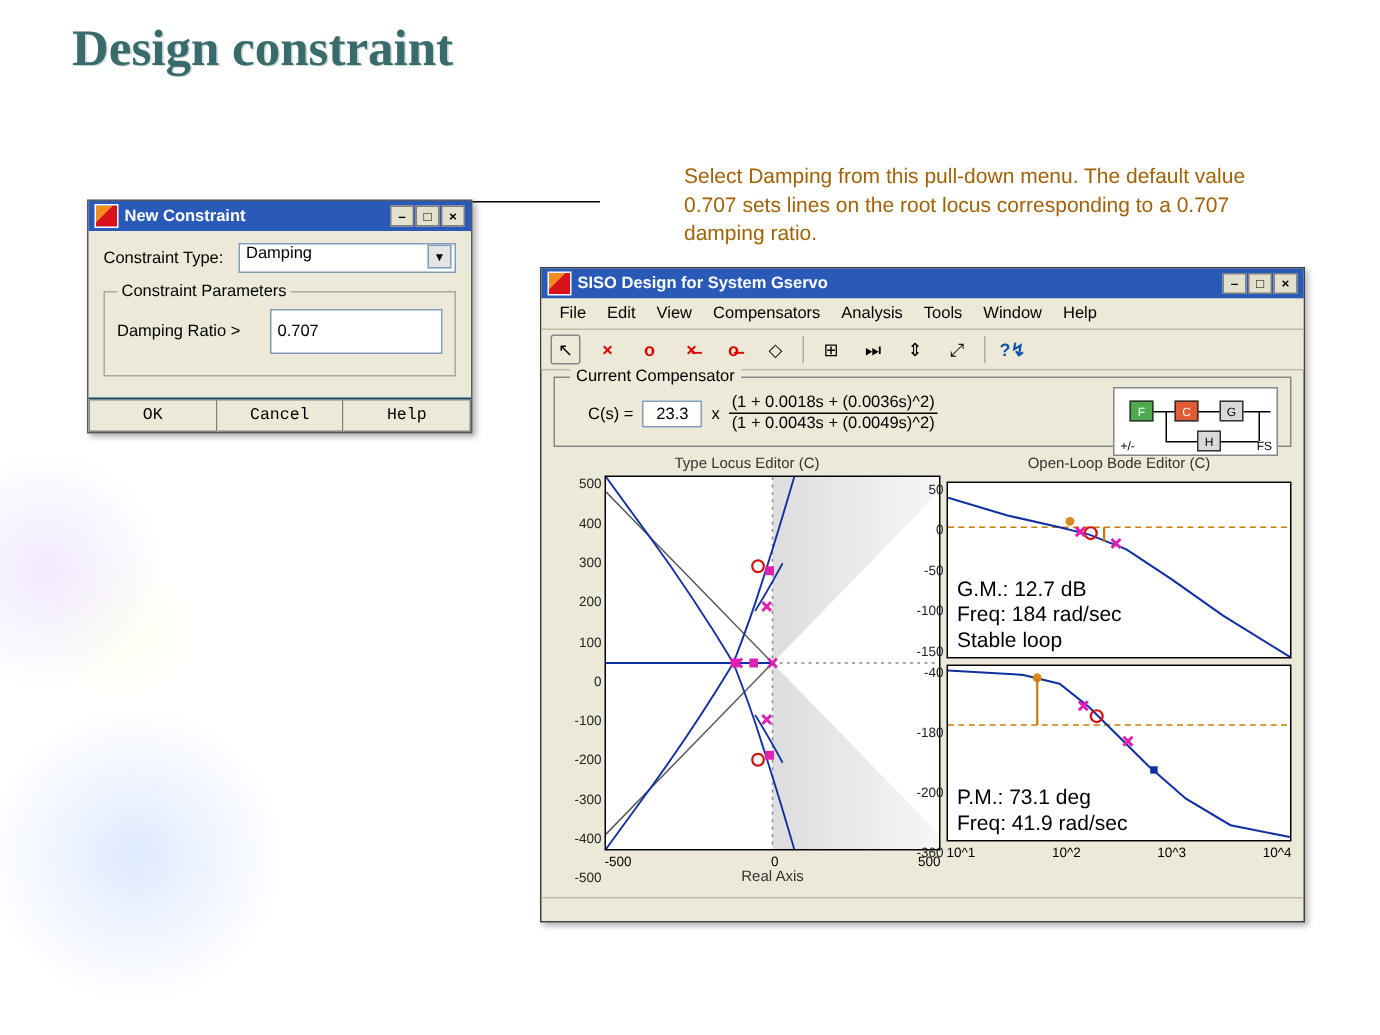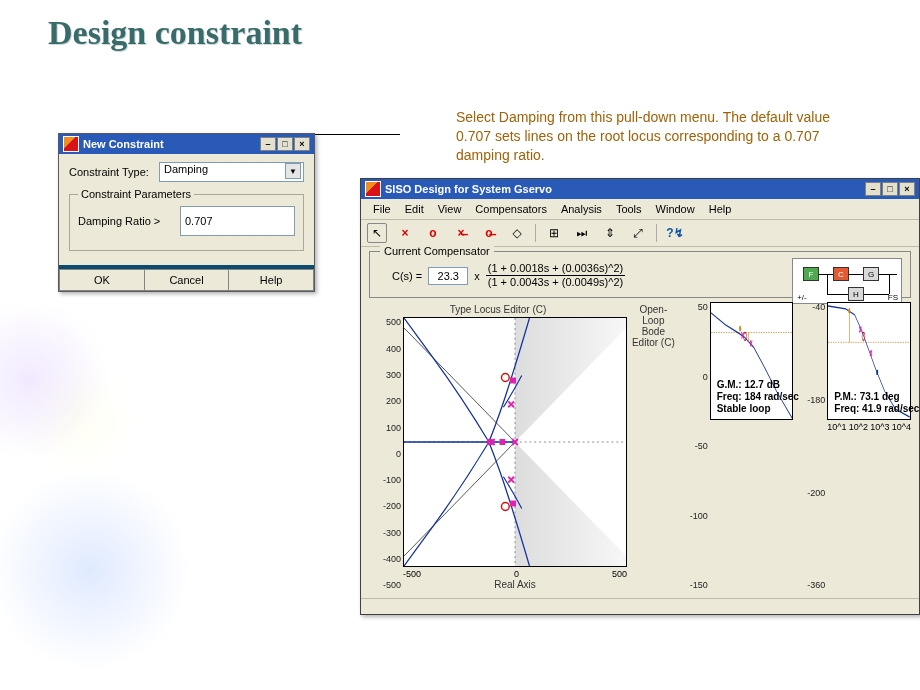--- a/index.html
+++ b/index.html
@@ -86,21 +86,21 @@
     border: 1px solid #aca899;
     padding: 6px 8px 8px;
     margin: 4px 0 8px;
   }
   fieldset legend { padding: 0 3px; }
   .textfield {
     height: 30px; border: 1px solid #7f9db9; background: #fff;
     padding: 0 4px; display: flex; align-items: center;
     flex: 1;
   }
-  .dlg-buttons { display: flex; border-top: 4px solid #0c4a6e; }
+  .dlg-buttons { display: flex; border-top: 1px solid #0c4a6e; font-family: Liberation Mono, monospace; }
   .dlg-buttons .btn {
     flex: 1; height: 22px;
     border: 1px solid #848484; border-left: none;
     background: #ece9d8;
     display: flex; align-items: center; justify-content: center;
   }
   .dlg-buttons .btn:first-child { border-left: 1px solid #848484; }
 
   
   .callout {
@@ -119,21 +119,21 @@
     position: absolute;
     left: 301px; top: 134px;
     width: 99px; height: 0;
     border-top: 1px solid #000;
   }
 
   
   .siso {
     position: absolute;
     left: 360px; top: 178px;
-    width: 560px;
+    width: 510px;
     border: 1px solid #404040;
     background: #ece9d8;
     box-shadow: 2px 2px 4px rgba(0,0,0,0.3);
   }
   .siso .titlebar { background: linear-gradient(#2a5ab8,#2a5ab8); }
   .menubar {
     display: flex; gap: 2px;
     padding: 2px 6px;
     background: #ece9d8;
     border-bottom: 1px solid #c0bba6;
@@ -196,48 +196,47 @@
   .blockdiag .boxG { left:70px; top:8px; background:#d9d9d9; }
   .blockdiag .boxH { left:55px; top:28px; background:#d9d9d9; }
   .blockdiag .pm { position:absolute; left:4px; bottom:1px; font-size:8px; }
   .blockdiag .fs { position:absolute; right:3px; bottom:1px; font-size:8px; }
 
   .plots {
     display: flex; gap: 4px;
     padding: 0 8px 8px;
   }
   .plot-left { width: 258px; }
-  .plot-right { flex: 1; display: flex; gap: 4px; }
+  .plot-right { flex: 1; display: flex; flex-direction: column; gap: 4px; }
   .plot-title { text-align: center; font-size: 10px; margin: 2px 0; color:#333; }
   .axis { background: #fff; border: 1px solid #000; position: relative; }
   .axis.rl { height: 250px; }
   .axis.bode-mag { height: 118px; }
   .axis.bode-ph  { height: 118px; }
 
   svg { display: block; width: 100%; height: 100%; }
 
   .xlabel, .ylabel { font-size: 10px; text-align: center; color:#333; }
   .yticks {
     position: absolute; top: 0; bottom: 0; left: -32px;
     width: 30px;
     display: flex; flex-direction: column; justify-content: space-between;
     text-align: right; font-size: 9px; color: #222;
   }
   .xticks {
     display: flex; justify-content: space-between;
     font-size: 9px; margin-top: 2px;
   }
   .annot {
-    position: absolute; font-size: 10px; color:#000;
+    position: absolute; font-size: 14px; color:#000;
     line-height: 1.2;
-    font-weight: bold;
   }
 
   .plot-wrap { position: relative; margin-left: 34px; }
-  .plot-wrap-right { position: relative; margin-left: 30px; }
+  .plot-wrap-right { position: relative; }
   .statusbar { height: 16px; border-top:1px solid #c0bba6; }
 </style>
 </head>
 <body>
 
 <div class="slide-title">Design constraint</div>
 
 <div class="callout">Select Damping from this pull-down menu. The default value 0.707 sets lines on the root locus corresponding to a 0.707 damping ratio.</div>
 
 <div class="pointer-line"></div>

